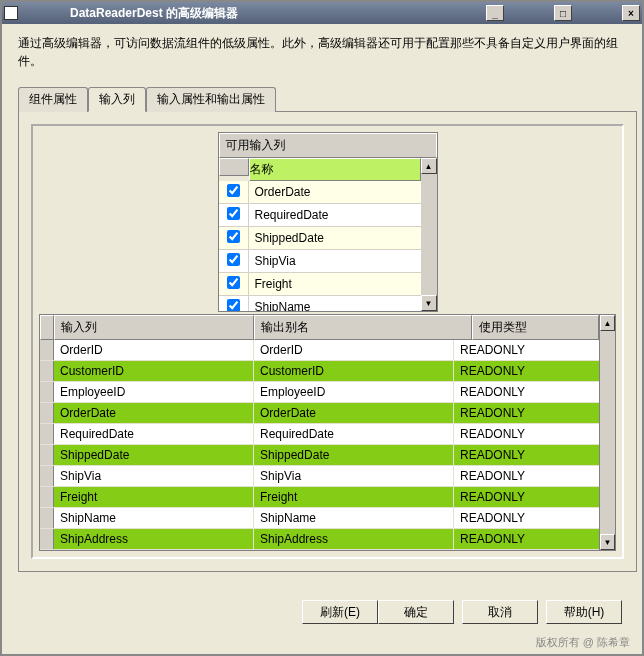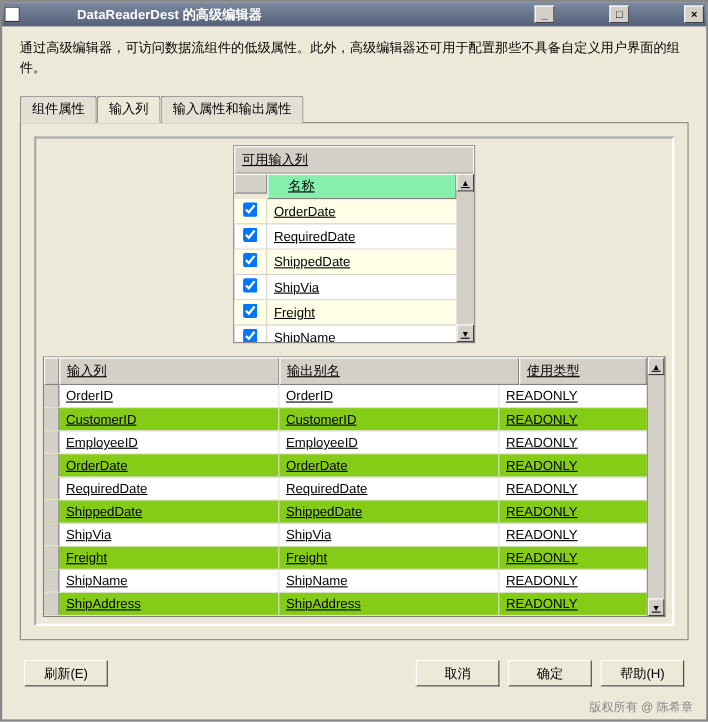--- a/index.html
+++ b/index.html
@@ -3,33 +3,33 @@
 <meta charset="utf-8">
 <style>
 * { box-sizing: border-box; font-family: "Microsoft YaHei", "SimSun", Tahoma, sans-serif; font-size: 12px; }
 body { margin: 0; background: #fff; }
 .window { width: 644px; height: 656px; border: 2px solid #888; background: #ece9d8; position: relative; }
 .titlebar { height: 22px; background: linear-gradient(#7b8aa0, #546078); display: flex; align-items: center; padding: 0 2px; color: #fff; gap: 48px; }
 .titlebar .app-icon { width: 14px; height: 14px; background: #fff; border: 1px solid #333; margin-right: 4px; }
 .titlebar .title { flex: 1; font-weight: bold; }
 .tb-btn { width: 18px; height: 16px; background: #d4d0c8; border: 1px solid #fff; border-right-color: #404040; border-bottom-color: #404040; margin-left: 2px; display: flex; align-items: center; justify-content: center; color: #000; font-weight: bold; font-size: 10px; cursor: pointer; }
 .desc { padding: 10px 16px 4px 16px; line-height: 1.5; }
-.tabs-wrap { margin: 12px 16px 0 16px; }
+.tabs-wrap { margin: 12px 5px 0 16px; }
 .tabs { display: flex; position: relative; top: 1px; }
 .tab { padding: 3px 10px; border: 1px solid #888; border-bottom: none; background: #ece9d8; margin-right: 0; cursor: pointer; border-radius: 3px 3px 0 0; }
 .tab.active { background: #ece9d8; border-bottom: 1px solid #ece9d8; position: relative; z-index: 2; }
 .tab:not(.active) { background: #e4e1d4; }
 .tab-body { border: 1px solid #888; background: #ece9d8; padding: 12px; }
-.inner-frame { border: 2px inset #fff; background: #ece9d8; padding: 6px; display: flex; flex-direction: column; gap: 12px; text-decoration: underline; }
+.inner-frame { border: 2px inset #fff; background: #ece9d8; padding: 6px; display: flex; flex-direction: column; gap: 2px; }
 .upper { display: flex; justify-content: center; }
 .listbox { width: 220px; border: 1px solid #808080; background: #fff; }
 .listbox-title { background: #d4d0c8; border: 1px solid #fff; border-bottom: 1px solid #808080; padding: 3px 6px; }
 .listbox-hdr { display: flex; background: #ece9d8; }
 .listbox-hdr .h1 { width: 30px; border: 1px solid #fff; border-right-color: #808080; border-bottom-color: #808080; background: #d4d0c8; height: 18px; }
-.listbox-hdr .h2 { flex: 1; border: 1px solid #fff; border-right-color: #808080; border-bottom-color: #808080; background: #86efac; padding: 2px 18px; }
+.listbox-hdr .h2 { flex: 1; border: 1px solid #fff; border-right-color: #808080; border-bottom-color: #808080; background: #bef264; padding: 2px 0; }
 .listbox-body-wrap { display: flex; }
 .listbox-body { flex: 1; max-height: 130px; overflow: hidden; }
 .lb-row { display: flex; align-items: center; border-bottom: 1px solid #d4d0c8; }
 .lb-row.alt { background: #ffffe8; }
 .lb-row .ck { width: 30px; text-align: center; border-right: 1px solid #d4d0c8; padding: 3px 0; }
 .lb-row .nm { flex: 1; padding: 3px 6px; }
 .scroll { width: 16px; background: #d4d0c8; display: flex; flex-direction: column; justify-content: space-between; }
 .scroll-btn { height: 16px; background: #d4d0c8; border: 1px solid #fff; border-right-color: #404040; border-bottom-color: #404040; display: flex; align-items: center; justify-content: center; font-size: 8px; }
 .grid-wrap { display: flex; }
 .grid { flex: 1; border: 1px solid #808080; background: #fff; }
@@ -39,21 +39,21 @@
 .grid-hdr .c1 { width: 200px; }
 .grid-hdr .c2 { width: 218px; }
 .grid-hdr .c3 { flex: 1; }
 .grid-row { display: flex; border-bottom: 1px solid #e4e1d4; }
 .grid-row.alt { background: #84cc16; }
 .grid-row div { padding: 3px 6px; }
 .grid-row .c0 { width: 14px; background: #d4d0c8; border-right: 1px solid #808080; padding: 3px 0; }
 .grid-row .c1 { width: 200px; border-right: 1px solid #e4e1d4; }
 .grid-row .c2 { width: 200px; border-right: 1px solid #e4e1d4; }
 .grid-row .c3 { flex: 1; }
-.buttons { position: absolute; bottom: 30px; left: 0; right: 0; display: flex; justify-content: space-between; padding: 0 20px; }
+.buttons { position: absolute; bottom: 30px; left: 0; right: 0; display: flex; justify-content: flex-end; padding: 0 20px; }
 .btn-group { display: flex; gap: 8px; }
 .btn { min-width: 76px; height: 24px; border: 1px solid #404040; background: #ece9d8; border-top-color: #fff; border-left-color: #fff; cursor: pointer; display: flex; align-items: center; justify-content: center; }
 .watermark { position: absolute; bottom: 4px; right: 12px; color: #888; font-size: 11px; }
 input[type=checkbox] { margin: 0; }
 </style>
 </head>
 <body>
 
 <div class="window">
   <div class="titlebar">
@@ -198,20 +198,20 @@
 
       </div>
     </div>
   </div>
 
   <div class="buttons">
     <div class="btn-group">
       <div class="btn">刷新(E)</div>
     </div>
     <div class="btn-group">
+      <div class="btn">确定</div>
       <div class="btn">取消</div>
-      <div class="btn">确定</div>
       <div class="btn">帮助(H)</div>
     </div>
   </div>
 
   <div class="watermark">版权所有 @ 陈希章</div>
 </div>
 
 </body></html>

